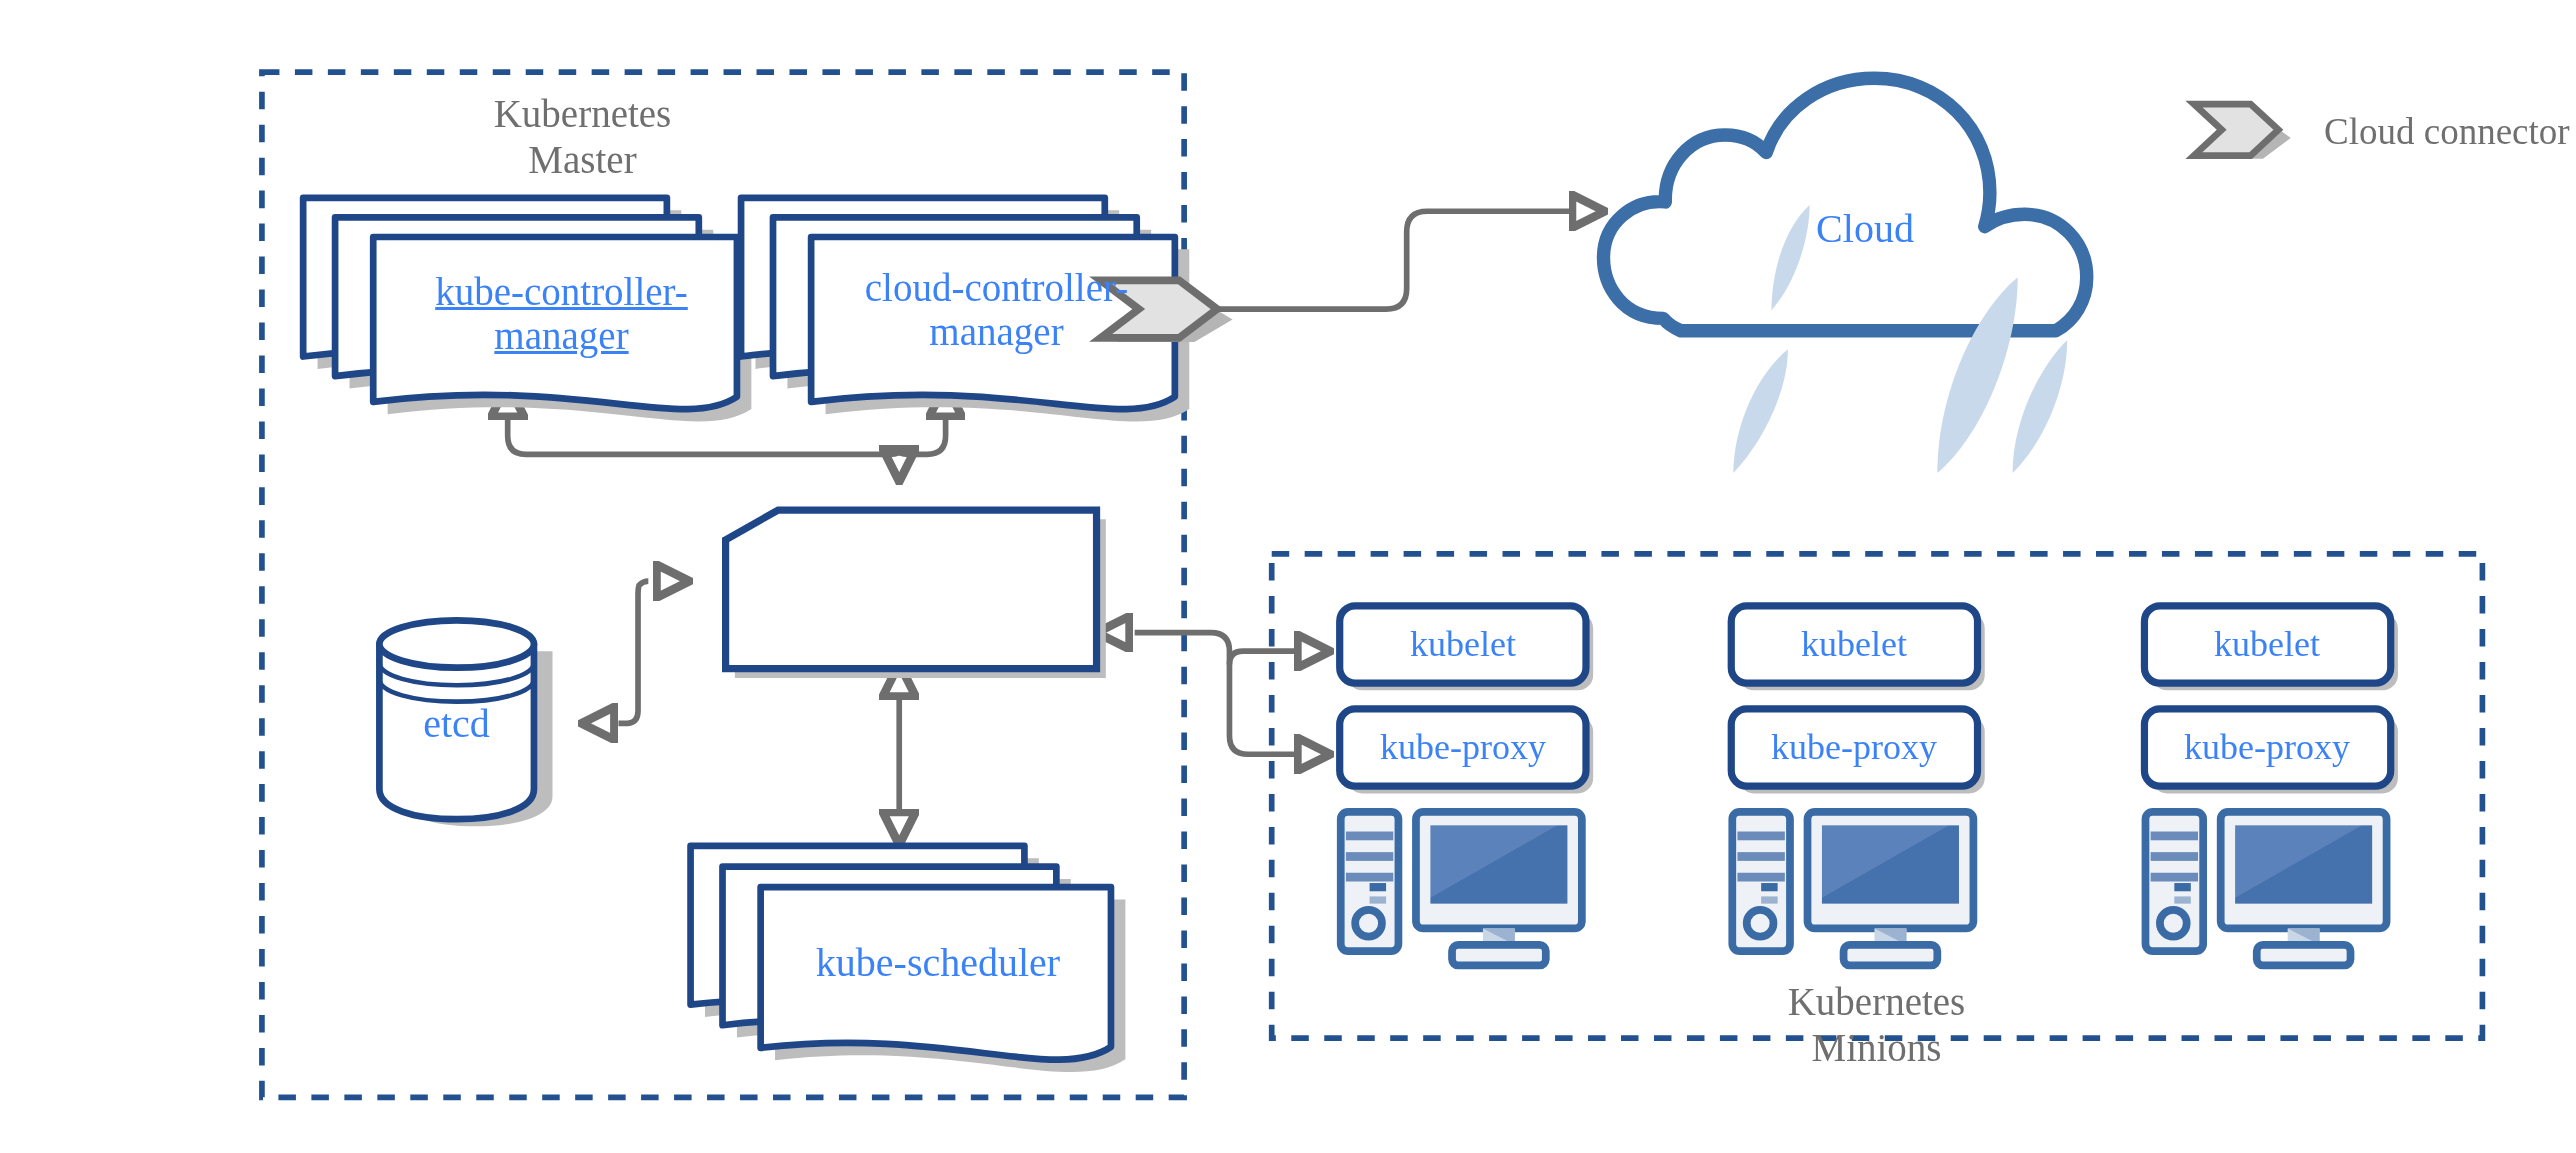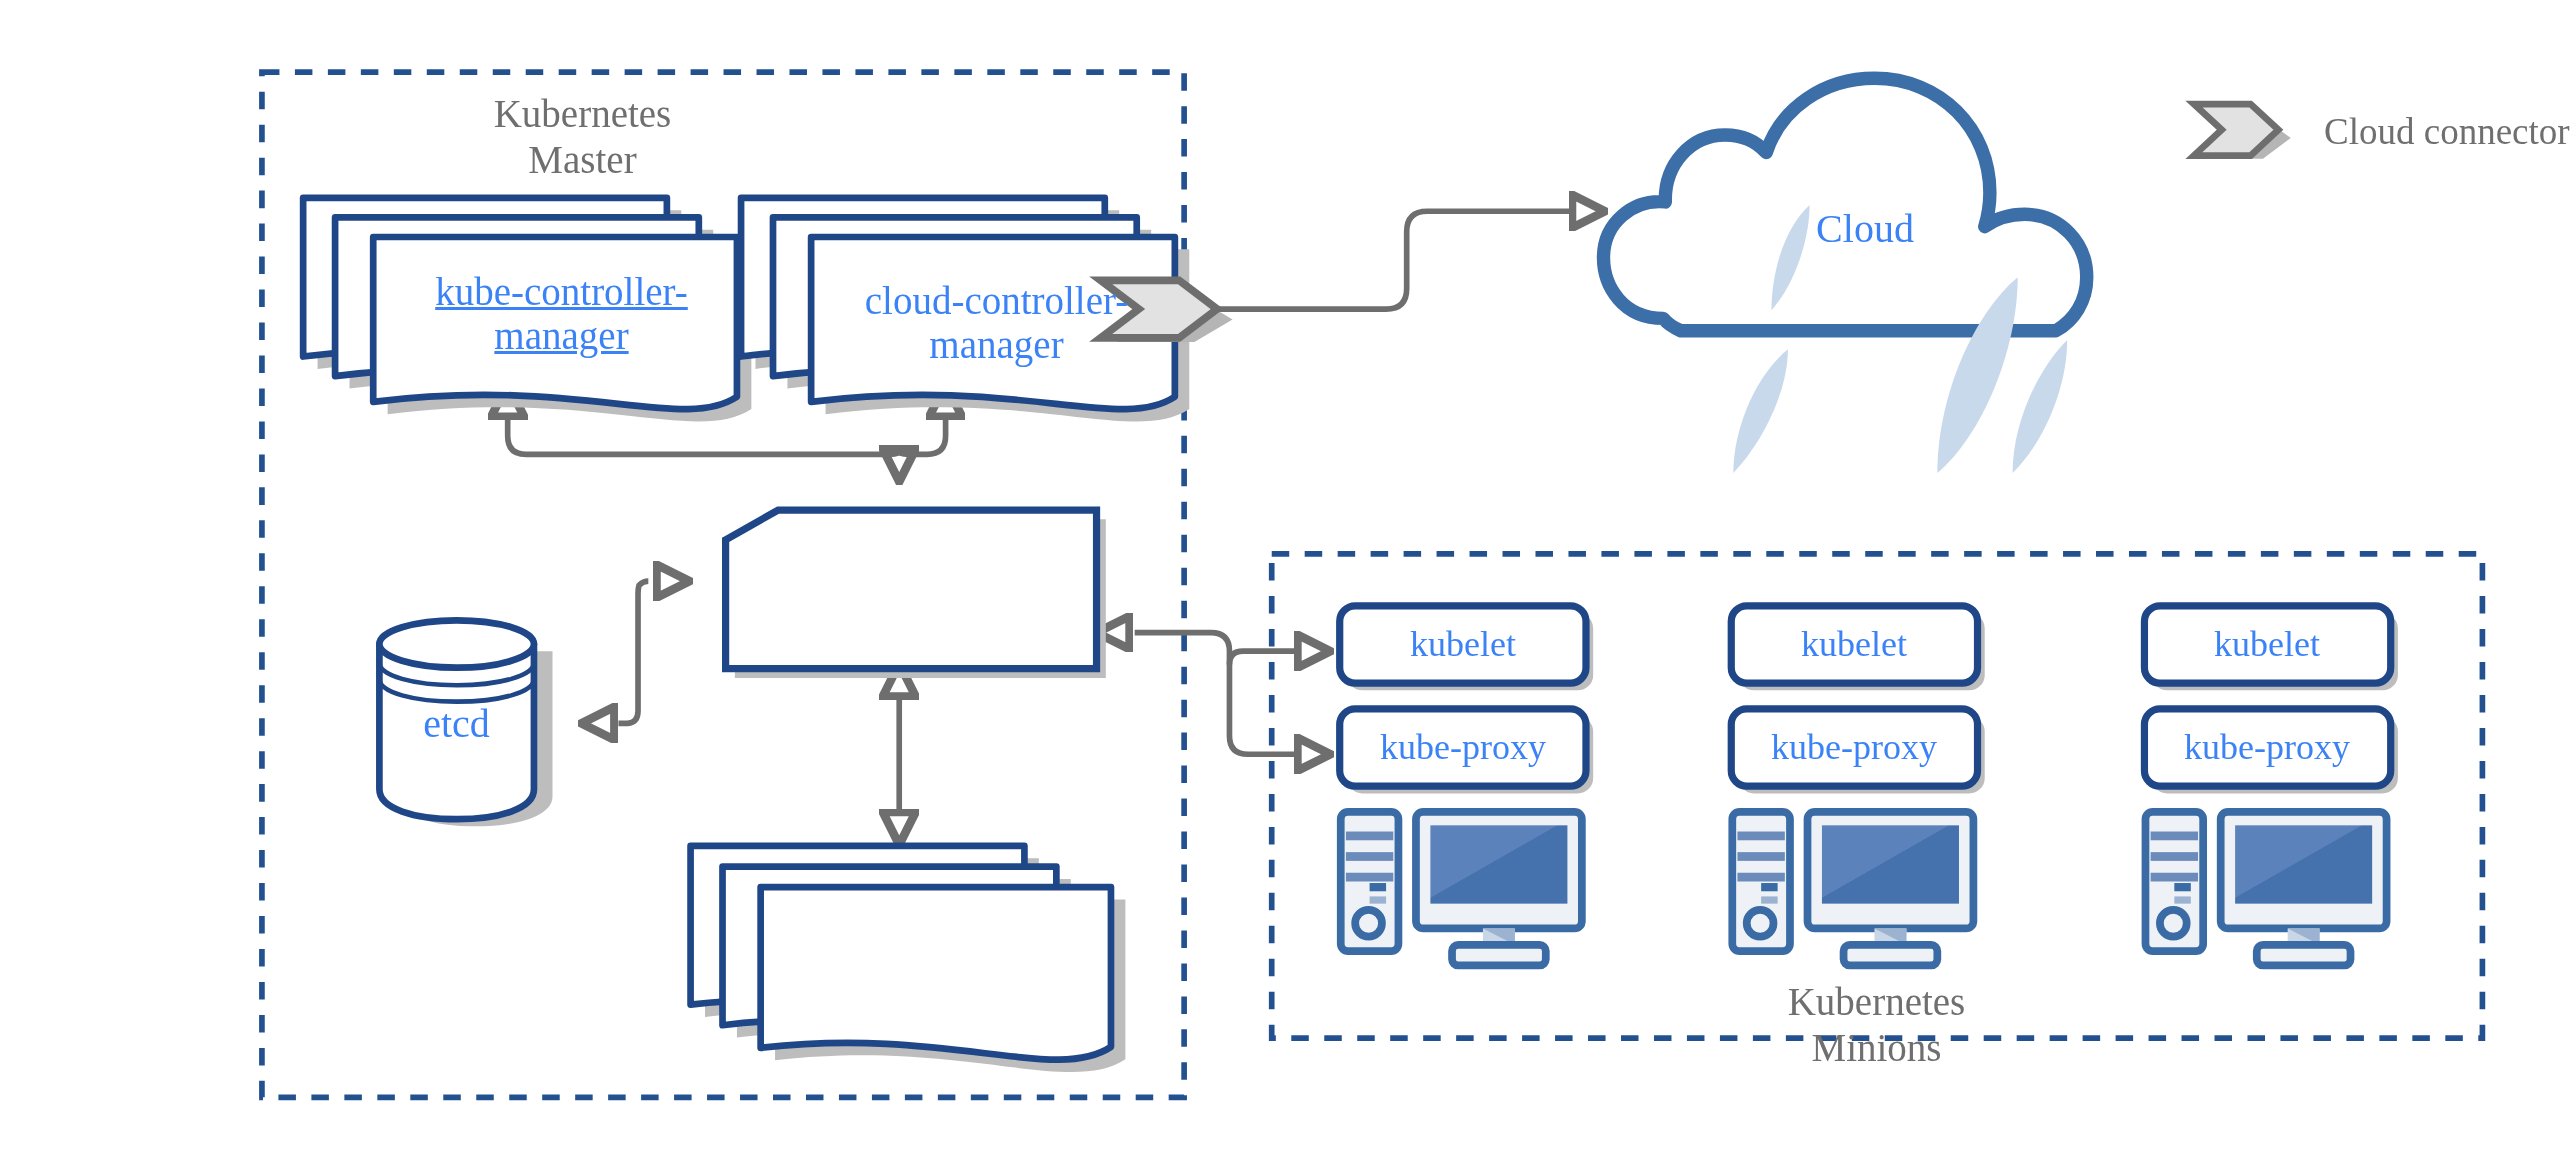--- a/index.html
+++ b/index.html
@@ -277,28 +277,29 @@
   <div class="group-label" style="left:325px; top:88px; width:515px; height:98px; font-size:39px; flex-direction:column;">
     <span>Kubernetes</span>
     <span>Master</span>
   </div>
 
   <div class="node-label" style="left:381px; top:252px; width:361px; height:124px; font-size:39px; flex-direction:column;text-decoration:underline;">
     <span>kube-controller-</span>
     <span>manager</span>
   </div>
 
-  <div class="node-label" style="left:816px; top:261px; width:361px; height:124px; font-size:39px; flex-direction:column;">
+  <div class="node-label" style="left:816px; top:248px; width:361px; height:124px; font-size:39px; flex-direction:column;">
     <span>cloud-controller-</span>
     <span>manager</span>
   </div>
 
 
   <div class="node-label" style="left:379px; top:696px; width:155px; height:57px; font-size:40px;">etcd</div>
 
+  <div class="node-label" style="left:768px; top:922px; width:340px; height:82px; font-size:40px;">kube-scheduler</div>
 
   <div class="node-label" style="left:1762px; top:201px; width:206px; height:57px; font-size:40px;">Cloud</div>
 
   <div class="group-label" style="left:1619px; top:976px; width:515px; height:98px; font-size:39px; flex-direction:column;">
     <span>Kubernetes</span>
     <span>Minions</span>
   </div>
 
   <div class="node-label" style="left:1340px; top:606px; width:246px; height:77px; font-size:36px;">kubelet</div>
   <div class="node-label" style="left:1340px; top:709px; width:246px; height:77px; font-size:36px;">kube-proxy</div>

